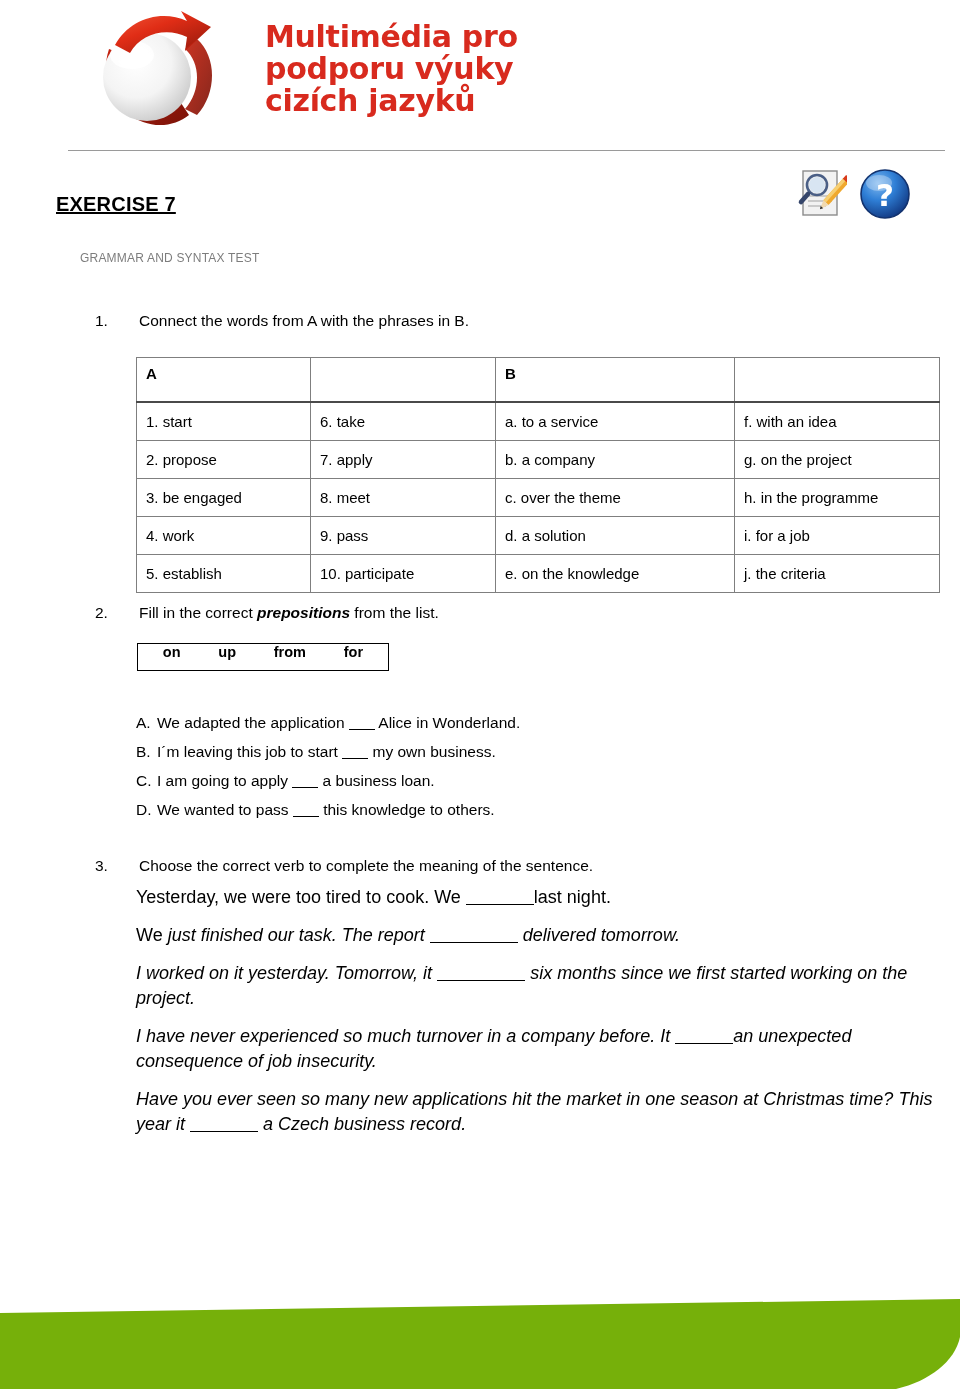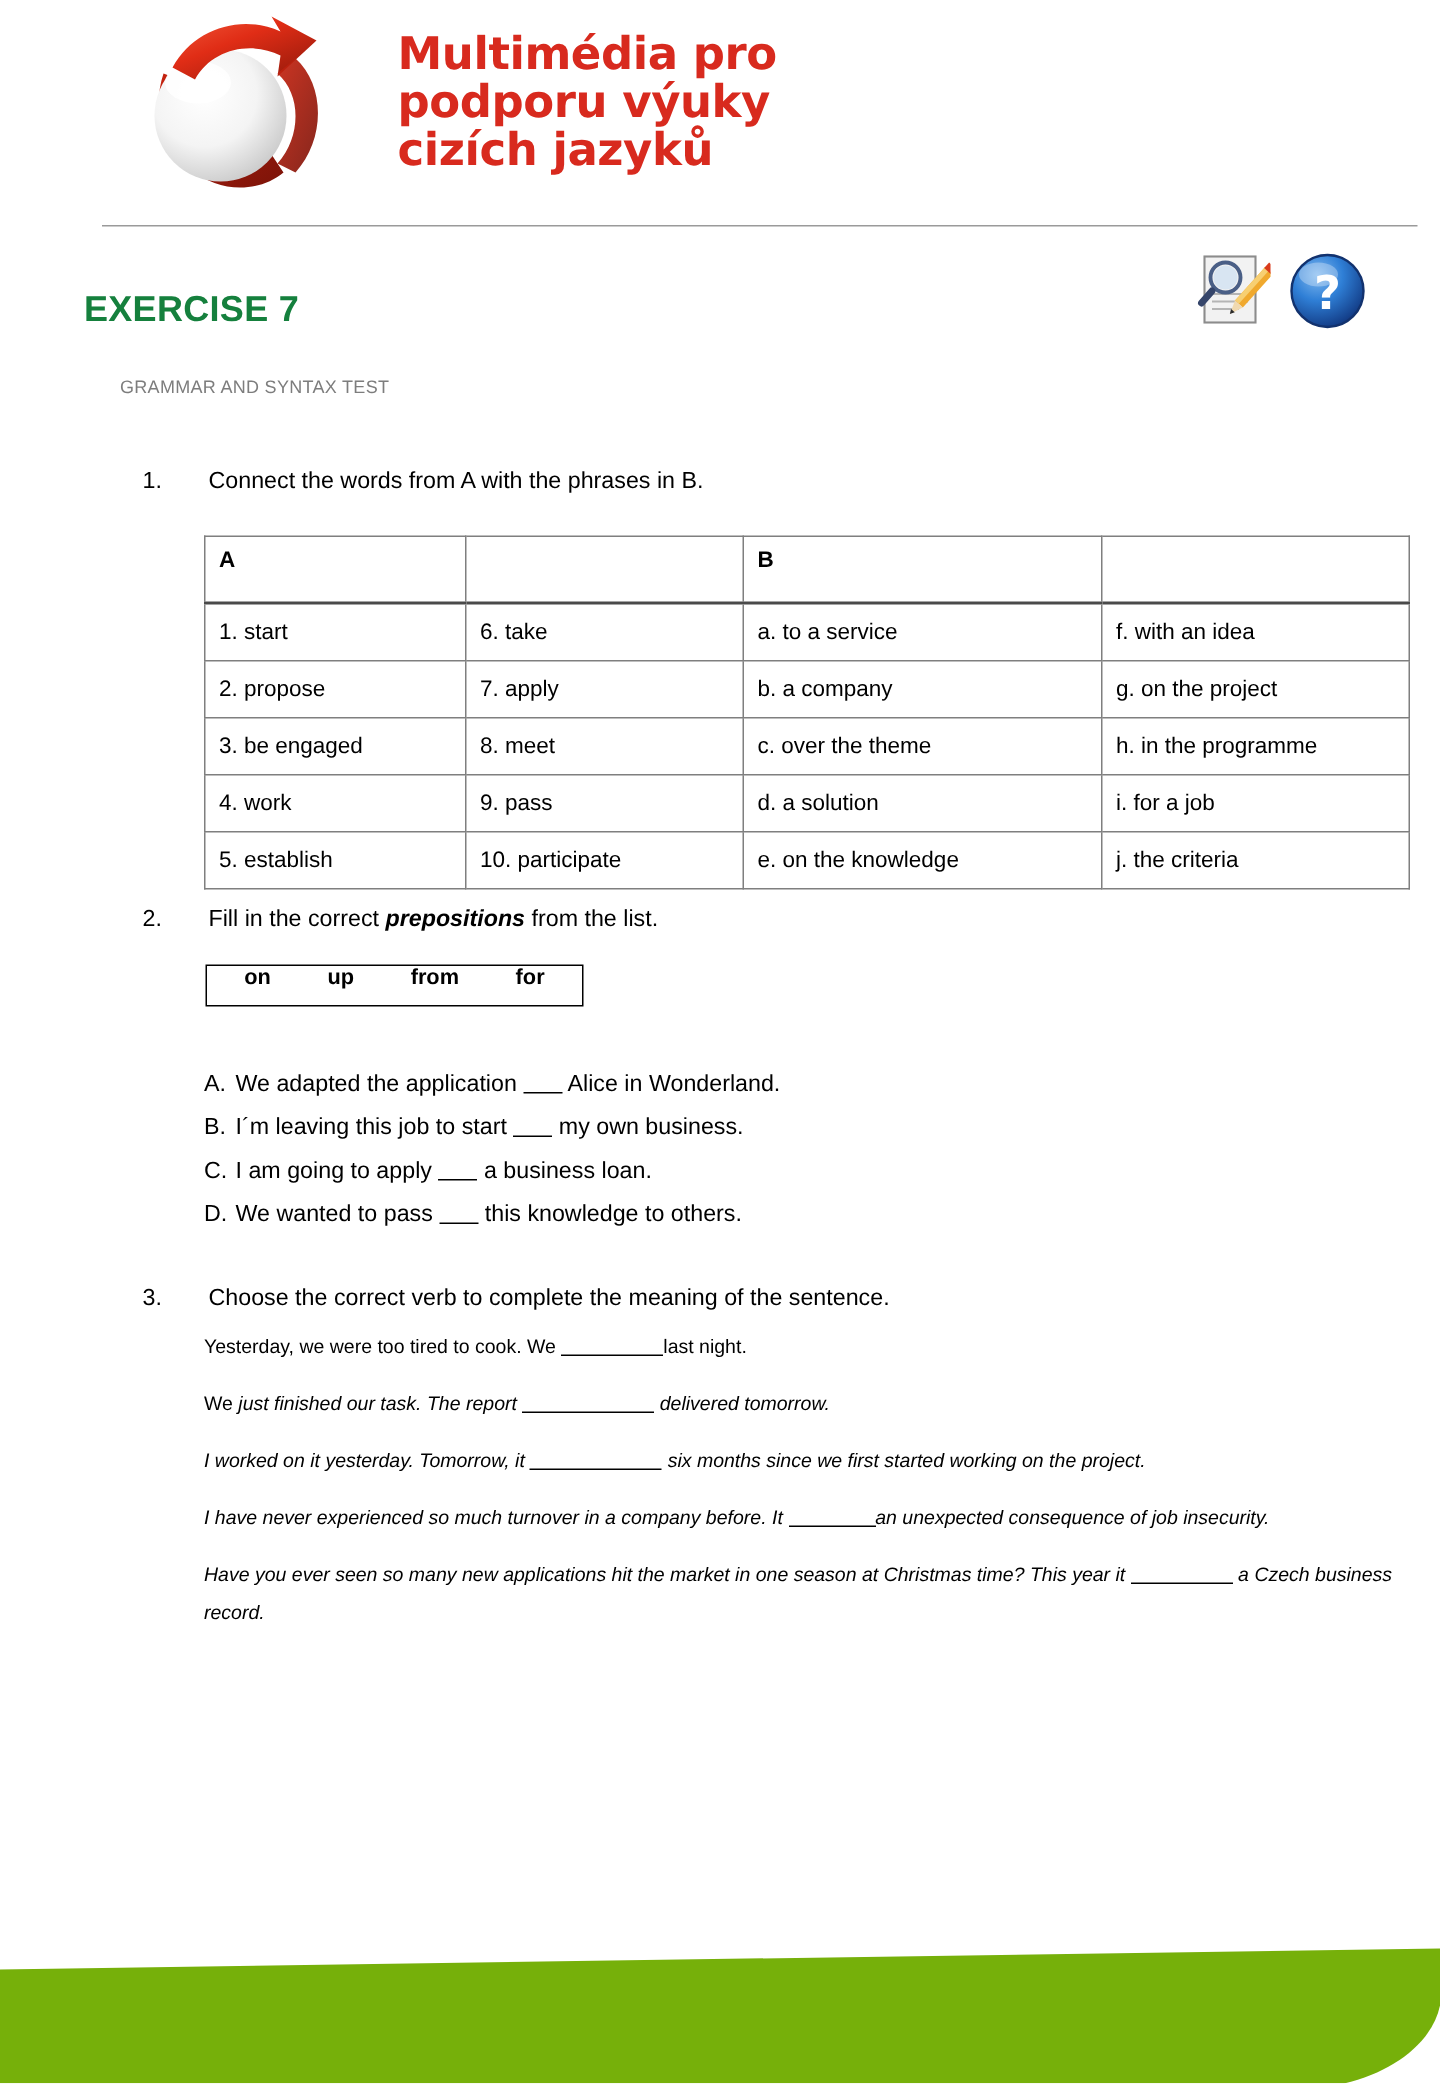--- a/index.html
+++ b/index.html
@@ -71,24 +71,25 @@
     position: absolute;
     left: 62px; top: 0px;
     width: 56px; height: 56px;
   }
 
   
   .exercise-title {
     position: absolute;
     left: 56px;
     top: 193px;
-    font-size: 24px;
+    font-size: 20px;
     font-weight: bold;
-    color: #15803d;
+    color: #000000;
     letter-spacing: 0.2px;
+    text-decoration: underline;
   }
   .subtitle {
     position: absolute;
     left: 56px;
     top: 251px;
     font-size: 12px;
     color: #7d7d7d;
     letter-spacing: 0.2px;
     margin-left: 24px;
   }
@@ -186,21 +187,21 @@
     margin-left: 21px;
     display: block;
   }
 
   
   .sentences {
     position: absolute;
     left: 136px;
     top: 885px;
     width: 812px;
-    font-size: 13px;
+    font-size: 18px;
     line-height: 25px;
   }
   .sentences p {
     margin: 0 0 13px 0;
   }
   .sentences .it { font-style: italic; }
 
   .blank-s { display: inline-block; border-bottom: 1.2px solid #000; width: 58px; vertical-align: -2px; }
   .blank-m { display: inline-block; border-bottom: 1.2px solid #000; width: 68px; vertical-align: -2px; }
   .blank-l { display: inline-block; border-bottom: 1.2px solid #000; width: 88px; vertical-align: -2px; }

